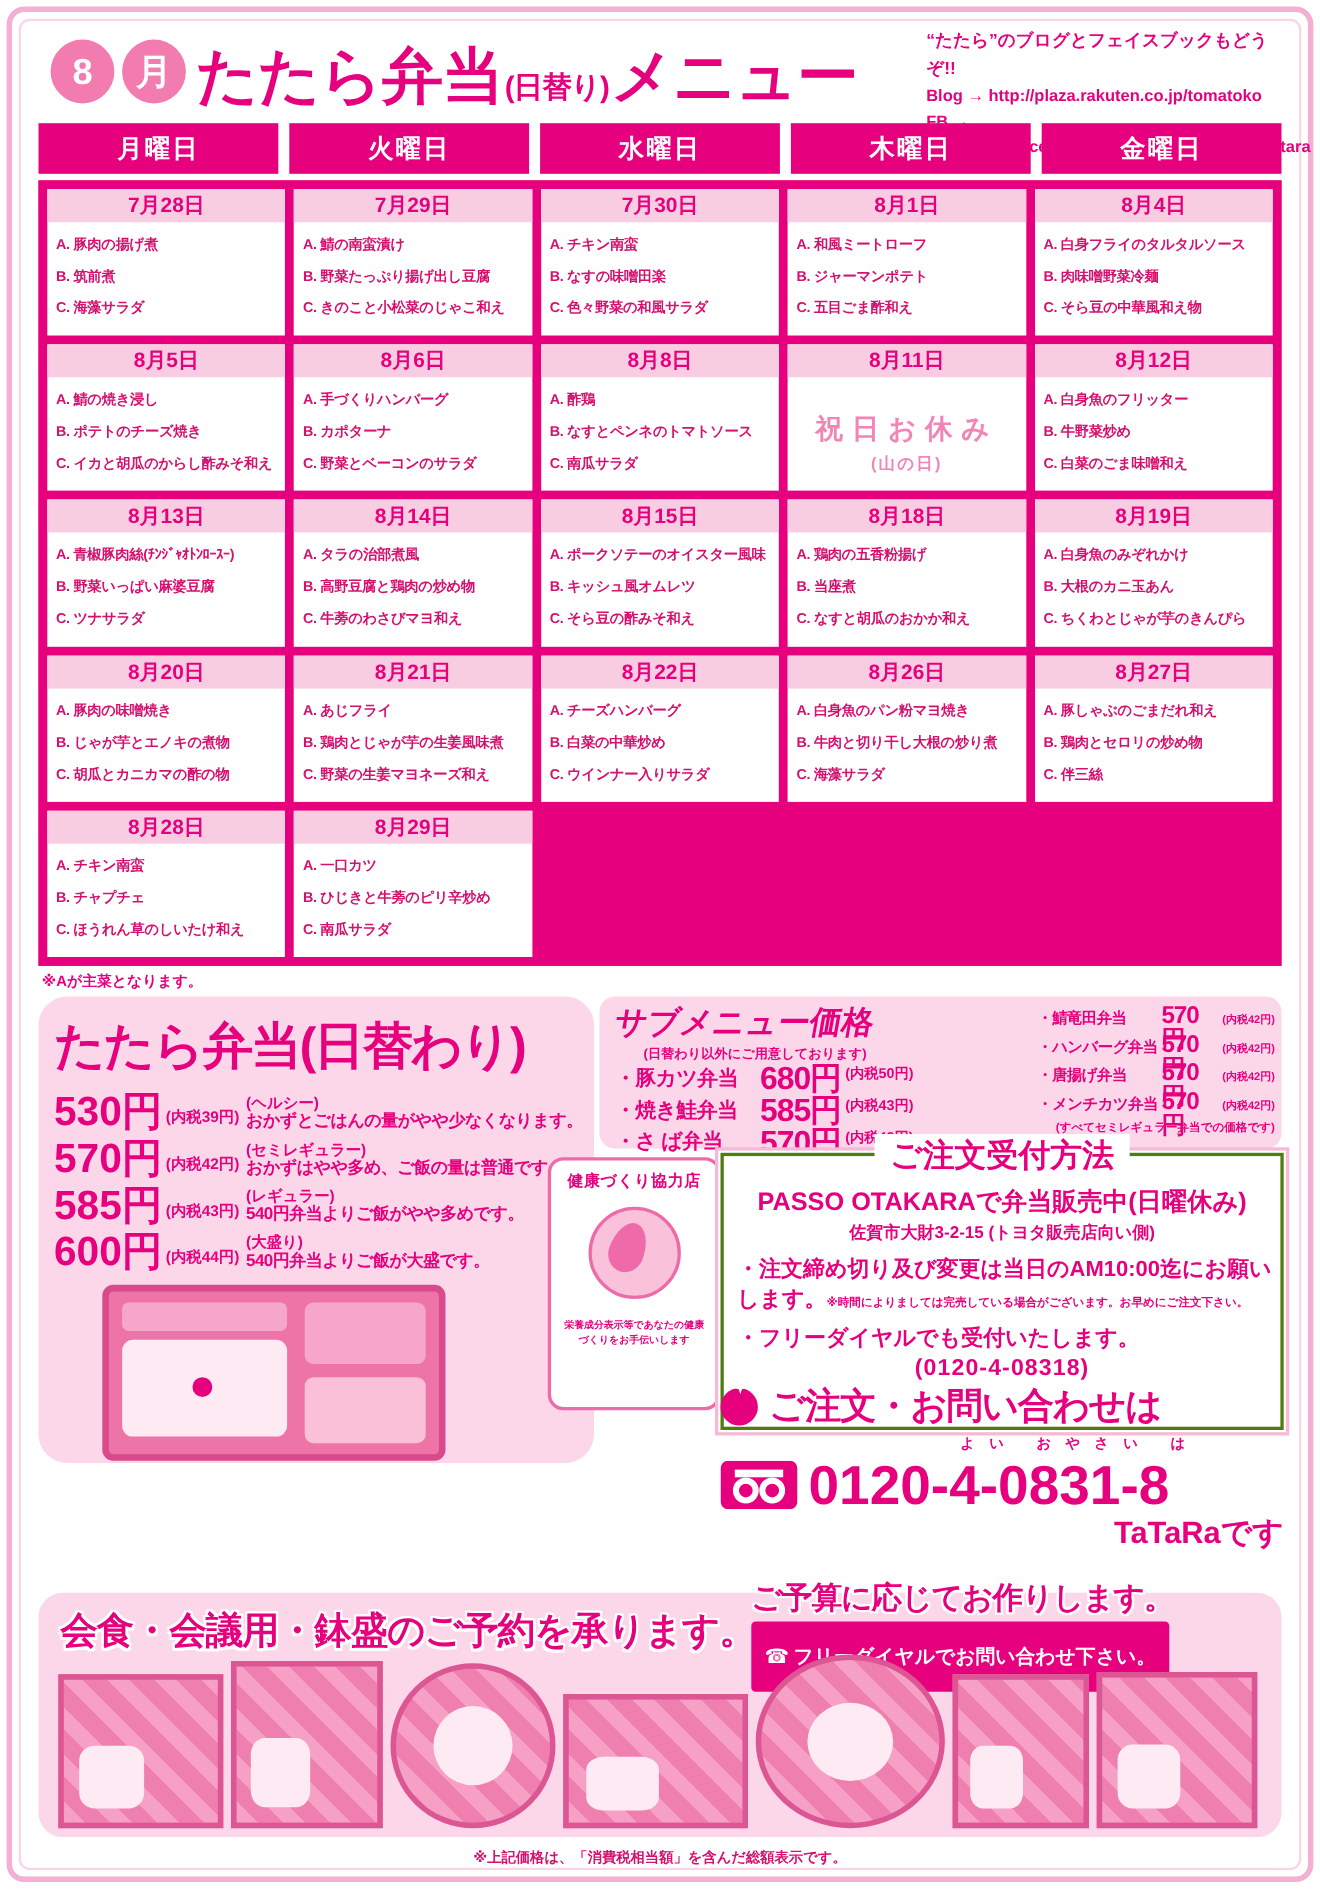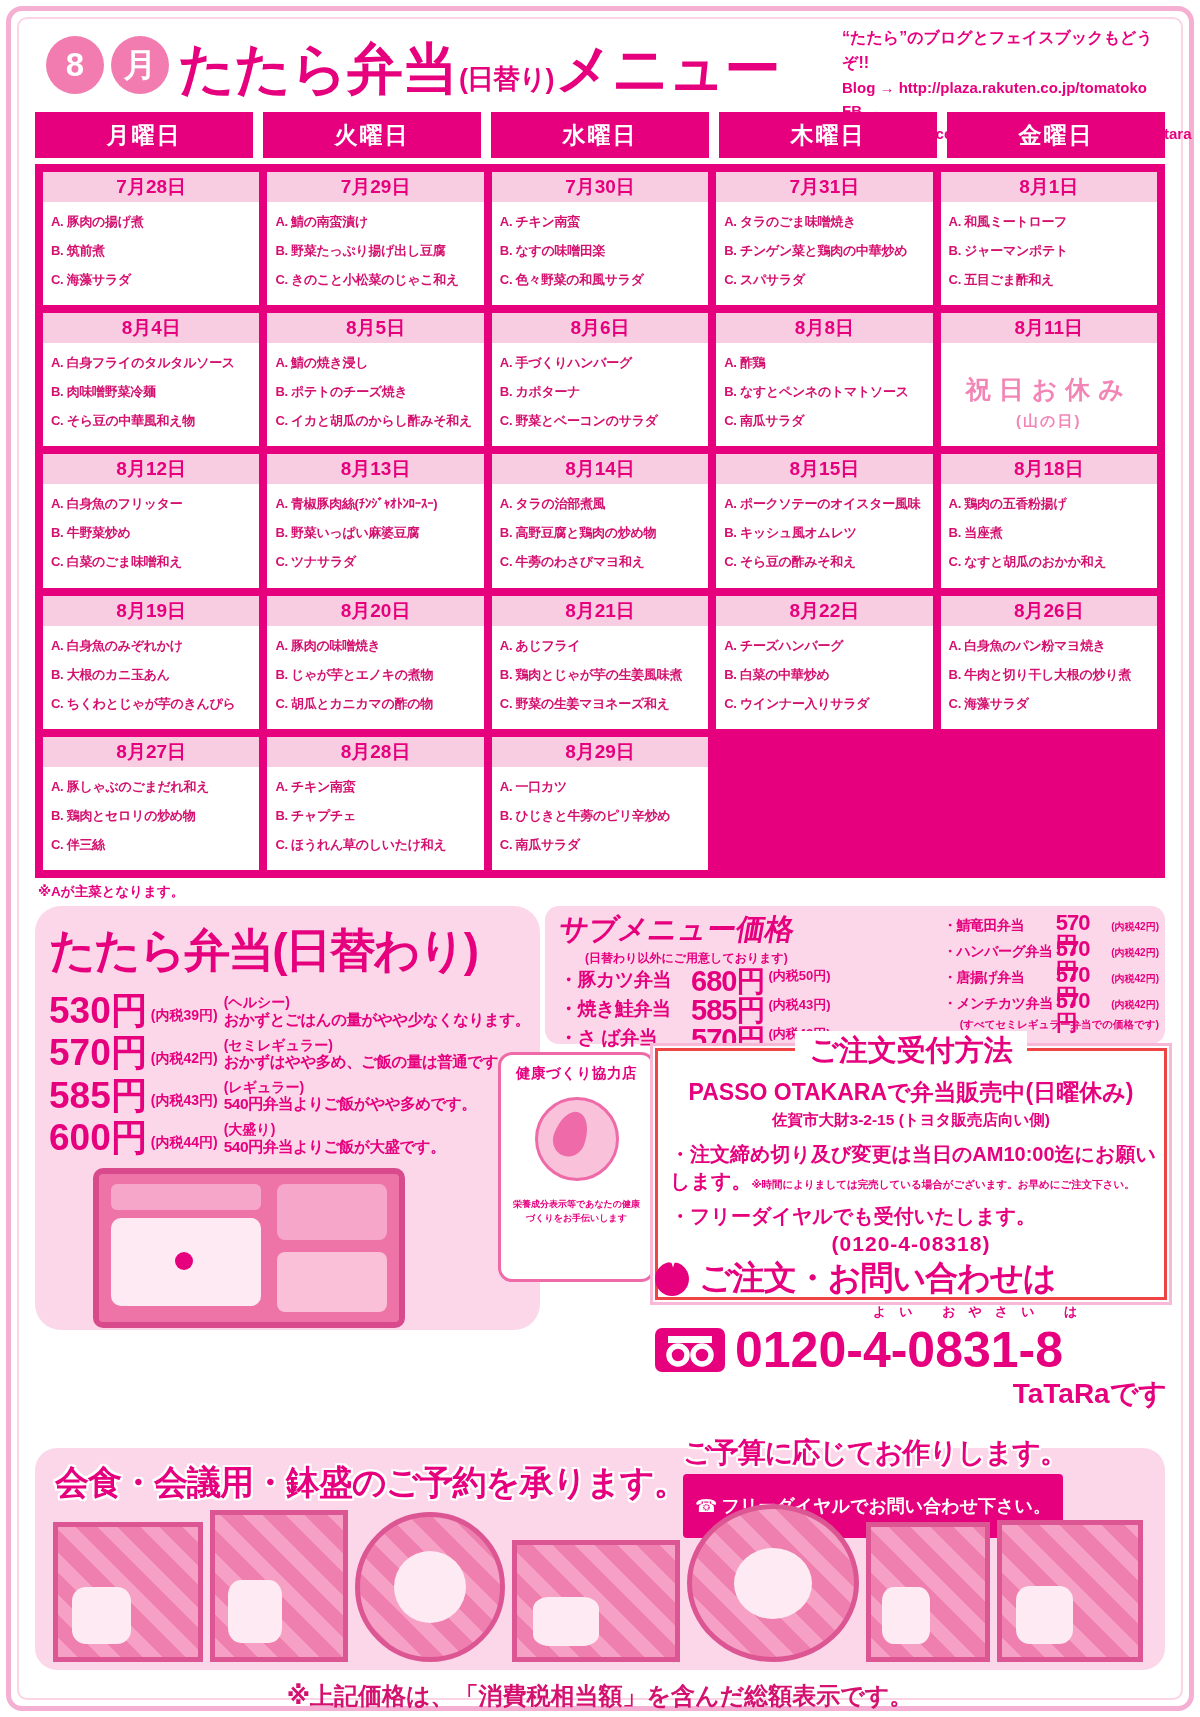--- a/index.html
+++ b/index.html
@@ -76,21 +76,21 @@
                border:3px solid #ef6aa8;border-radius:14px;box-sizing:border-box;}
   .hc-title{color:#e6007e;font-size:14.5px;font-weight:900;text-align:center;margin-top:9px;letter-spacing:0.5px;}
   .hc-char{position:relative;width:84px;height:84px;margin:14px auto 0;}
   .hc-char::before{content:"";position:absolute;inset:0;border-radius:50%;background:#f9c2da;border:3px solid #ef6aa8;box-sizing:border-box;}
   .hc-char::after{content:"";position:absolute;left:20px;top:14px;width:32px;height:46px;background:#ef6aa8;
                   border-radius:50% 50% 50% 50%/62% 62% 38% 38%;transform:rotate(20deg);}
   .hc-note{font-size:9px;color:#e6007e;font-weight:700;text-align:center;margin-top:16px;padding:0 8px;line-height:1.6;}
 
   
   .order-panel{position:absolute;left:655px;top:1048px;width:512px;height:252px;background:#fff;box-sizing:border-box;
-               border:3px solid #ef4444;box-shadow:0 0 0 2px #fff,0 0 0 5px #f8b8d8;color:#e6007e;}
+               border:3px solid #4d7c0f;box-shadow:0 0 0 2px #fff,0 0 0 5px #f8b8d8;color:#e6007e;}
   .op-title{position:relative;margin:-20px auto 0;width:max-content;background:#fff;padding:0 14px;
             font-size:29px;font-weight:900;color:#e6007e;}
   .op-line1{font-size:23px;text-align:center;font-weight:700;margin-top:6px;white-space:nowrap;}
   .op-line2{font-size:15.5px;text-align:center;font-weight:700;margin-top:2px;}
   .op-b1{font-size:20px;font-weight:800;margin:10px 8px 0 12px;line-height:1.35;}
   .op-note{font-size:10.5px;font-weight:700;}
   .op-b2{font-size:20px;font-weight:800;margin:8px 8px 0 12px;}
   .op-phone{font-size:21px;font-weight:800;text-align:center;margin-top:2px;letter-spacing:1px;}
 
   
@@ -118,21 +118,21 @@
   .photo::after{content:"";position:absolute;left:10%;bottom:10%;width:42%;height:44%;background:#fdeaf2;border-radius:24%;}
   .square-bento{width:150px;height:140px;}
   .tall-bento{width:138px;height:152px;}
   .round-platter{width:150px;height:150px;border-radius:50%;}
   .round-platter::after{left:24%;bottom:24%;width:52%;height:52%;border-radius:50%;}
   .wide-platter{width:168px;height:122px;}
   .large-round-platter{width:172px;height:158px;border-radius:50%;}
   .large-round-platter::after{left:26%;bottom:26%;width:48%;height:48%;border-radius:50%;}
   .small-bento{width:124px;height:140px;}
   .wide-bento{width:146px;height:142px;}
-  .bottom-note{position:absolute;left:0;right:0;top:1680px;text-align:center;color:#d4116f;font-size:24px;font-weight:900;}
+  .bottom-note{position:absolute;left:0;right:0;top:1680px;text-align:center;color:#d4116f;font-size:13px;font-weight:900;}
 </style>
 </head>
 <body>
 
 <div class="page">
   <div class="frame"></div>
 
   <div class="month-badges">
     <div class="badge">8</div>
     <div class="badge">月</div>
@@ -168,26 +168,20 @@
         <div class="cal-item">B. 野菜たっぷり揚げ出し豆腐</div>
         <div class="cal-item">C. きのこと小松菜のじゃこ和え</div>
       </div>
       <div class="cal-cell">
         <div class="cal-date">7月30日</div>
         <div class="cal-item">A. チキン南蛮</div>
         <div class="cal-item">B. なすの味噌田楽</div>
         <div class="cal-item">C. 色々野菜の和風サラダ</div>
       </div>
       <div class="cal-cell">
-        <div class="cal-date">7月31日</div>
-        <div class="cal-item">A. タラのごま味噌焼き</div>
-        <div class="cal-item">B. チンゲン菜と鶏肉の中華炒め</div>
-        <div class="cal-item">C. スパサラダ</div>
-      </div>
-      <div class="cal-cell">
         <div class="cal-date">8月1日</div>
         <div class="cal-item">A. 和風ミートローフ</div>
         <div class="cal-item">B. ジャーマンポテト</div>
         <div class="cal-item">C. 五目ごま酢和え</div>
       </div>
       <div class="cal-cell">
         <div class="cal-date">8月4日</div>
         <div class="cal-item">A. 白身フライのタルタルソース</div>
         <div class="cal-item">B. 肉味噌野菜冷麺</div>
         <div class="cal-item">C. そら豆の中華風和え物</div>

